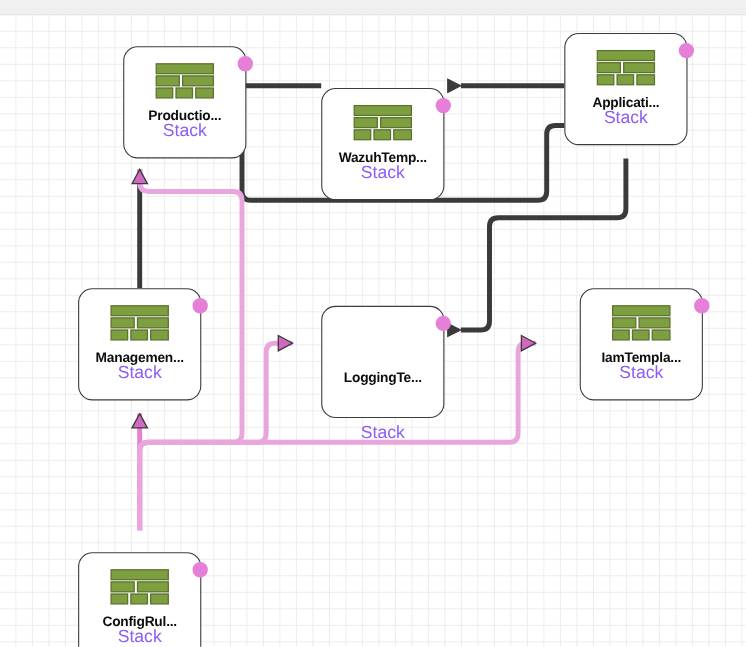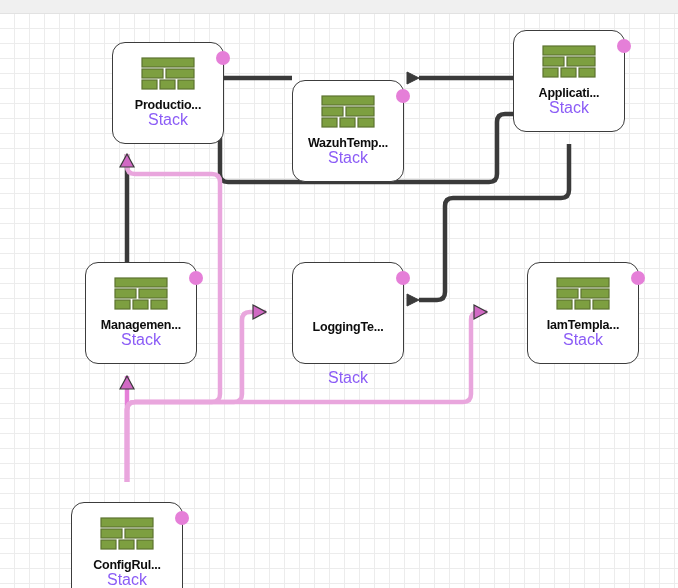--- a/index.html
+++ b/index.html
@@ -149,35 +149,35 @@
         <rect x="25" y="12" width="28" height="9" fill="#7d9f40" stroke="#5c7330" stroke-width="1.2"></rect>
         <rect x="1" y="23" width="15" height="9" fill="#7d9f40" stroke="#5c7330" stroke-width="1.2"></rect>
         <rect x="19" y="23" width="15" height="9" fill="#7d9f40" stroke="#5c7330" stroke-width="1.2"></rect>
         <rect x="37" y="23" width="16" height="9" fill="#7d9f40" stroke="#5c7330" stroke-width="1.2"></rect>
       </svg>
       <div class="node-title">Applicati...</div>
       <div class="node-sub">Stack</div>
       <div class="port"></div>
     </div>
 
-    <div class="node" style="left:85px;top:248px;">
+    <div class="node" style="left:71px;top:248px;">
       <svg class="node-icon" viewBox="0 0 54 34">
         <rect x="1" y="1" width="52" height="9" fill="#7d9f40" stroke="#5c7330" stroke-width="1.2"></rect>
         <rect x="1" y="12" width="21" height="9" fill="#7d9f40" stroke="#5c7330" stroke-width="1.2"></rect>
         <rect x="25" y="12" width="28" height="9" fill="#7d9f40" stroke="#5c7330" stroke-width="1.2"></rect>
         <rect x="1" y="23" width="15" height="9" fill="#7d9f40" stroke="#5c7330" stroke-width="1.2"></rect>
         <rect x="19" y="23" width="15" height="9" fill="#7d9f40" stroke="#5c7330" stroke-width="1.2"></rect>
         <rect x="37" y="23" width="16" height="9" fill="#7d9f40" stroke="#5c7330" stroke-width="1.2"></rect>
       </svg>
       <div class="node-title">Managemen...</div>
       <div class="node-sub">Stack</div>
       <div class="port"></div>
     </div>
 
-    <div class="node" style="left:292px;top:248px;gap:36px;">
+    <div class="node" style="left:292px;top:264px;gap:36px;">
       <svg class="node-icon" viewBox="0 0 54 34">
         <rect x="1" y="1" width="52" height="9" fill="#7d9f40" stroke="#5c7330" stroke-width="1.2"></rect>
         <rect x="1" y="12" width="21" height="9" fill="#7d9f40" stroke="#5c7330" stroke-width="1.2"></rect>
         <rect x="25" y="12" width="28" height="9" fill="#7d9f40" stroke="#5c7330" stroke-width="1.2"></rect>
         <rect x="1" y="23" width="15" height="9" fill="#7d9f40" stroke="#5c7330" stroke-width="1.2"></rect>
         <rect x="19" y="23" width="15" height="9" fill="#7d9f40" stroke="#5c7330" stroke-width="1.2"></rect>
         <rect x="37" y="23" width="16" height="9" fill="#7d9f40" stroke="#5c7330" stroke-width="1.2"></rect>
       </svg>
       <div class="node-title">LoggingTe...</div>
       <div class="node-sub">Stack</div>

